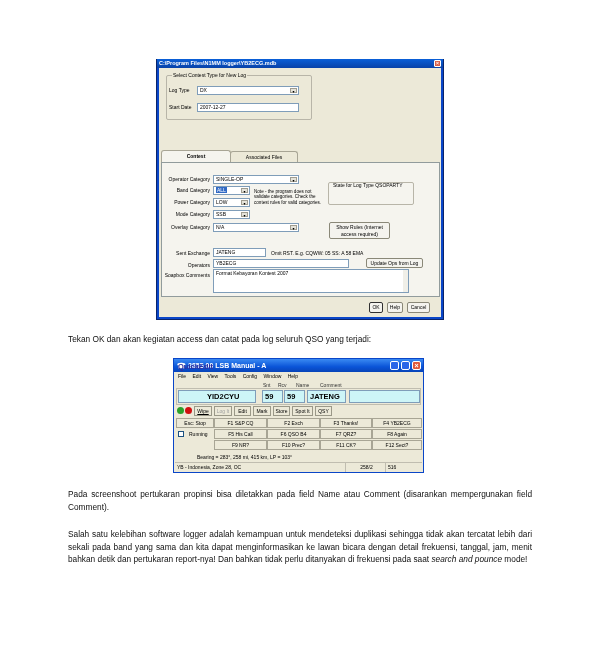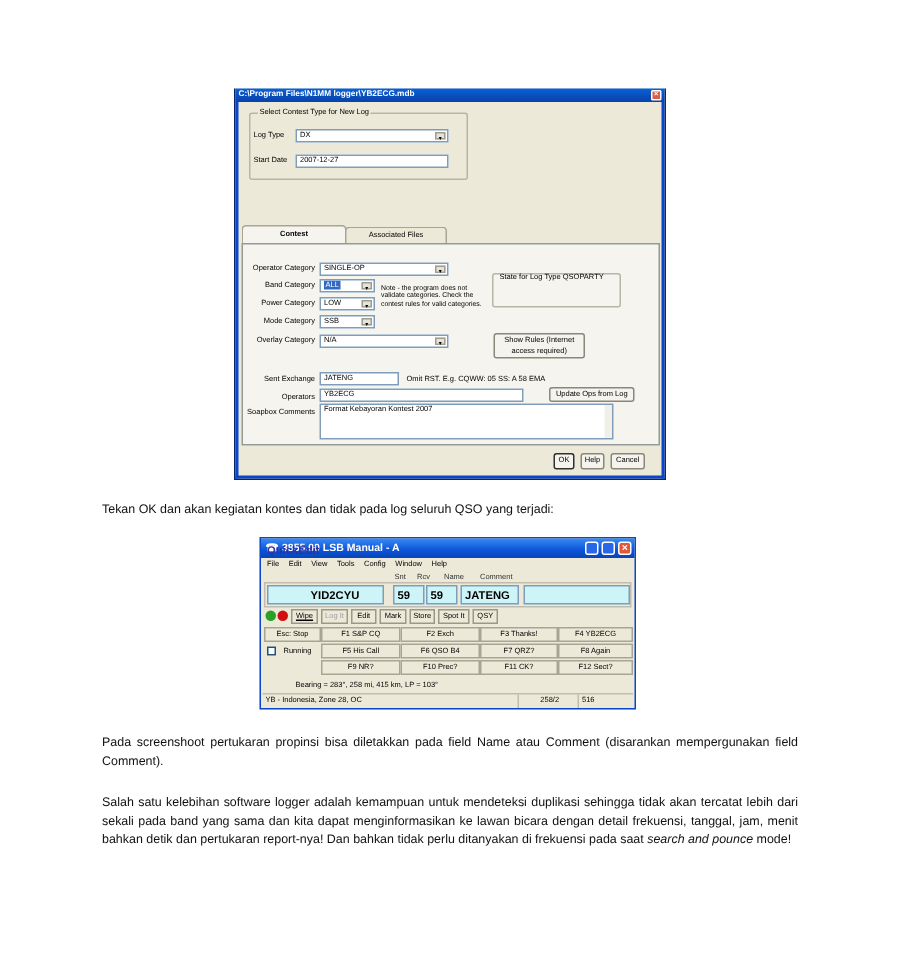--- a/index.html
+++ b/index.html
@@ -121,21 +121,21 @@
 <div class="btn" style="left:366px; top:258px; width:57px; height:10px; line-height:8px;">Update Ops from Log</div>
 
 <span class="lbl r" style="left:160px; top:272px; width:50px; line-height:6px; text-align:right;">Soapbox Comments</span>
 <div class="fld" style="left:213px; top:269px; width:196px; height:24px; white-space:normal;">Format Kebayoran Kontest 2007</div>
 <div style="position:absolute; left:403px; top:270px; width:5px; height:22px; background:#f0efe8;"></div>
 
 <div class="btn" style="left:369px; top:302px; width:14px; height:11px; line-height:9px; border:1px solid #303030;">OK</div>
 <div class="btn" style="left:387px; top:302px; width:16px; height:11px; line-height:9px;">Help</div>
 <div class="btn" style="left:407px; top:302px; width:23px; height:11px; line-height:9px;">Cancel</div>
 
-<div class="para" style="top:333px;">Tekan OK dan akan  kegiatan kontes dan tidak pada log seluruh QSO yang terjadi:</div>
+<div class="para" style="top:333px;">Tekan OK dan akan  kegiatan access dan catat pada log seluruh QSO yang terjadi:</div>
 
 <div class="win2">
   <div class="win2-title">
     <span class="w2-icon">☎</span>
     <span>3855.00 LSB Manual - A</span>
     <div class="w2-ctl" style="right:24px;"></div>
     <div class="w2-ctl" style="right:13px;"></div>
     <div class="w2-ctl close" style="right:2px;">×</div>
   </div>
   <div class="w2-menubar">

